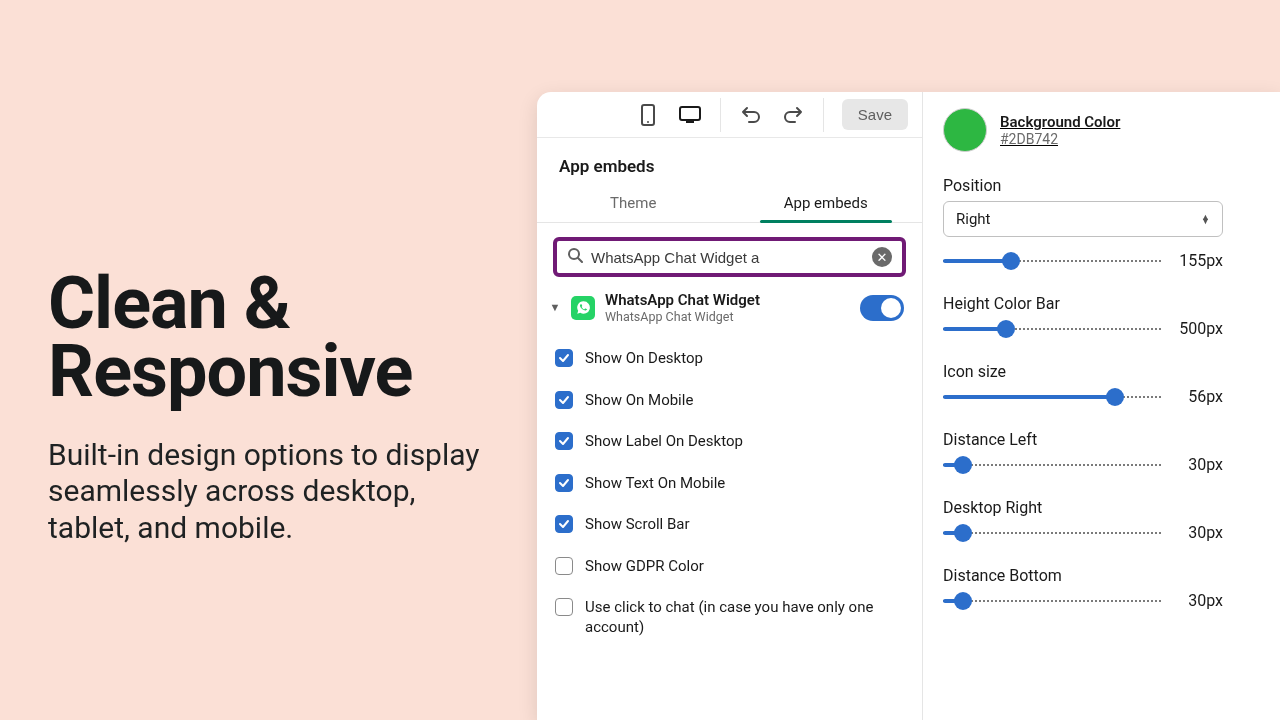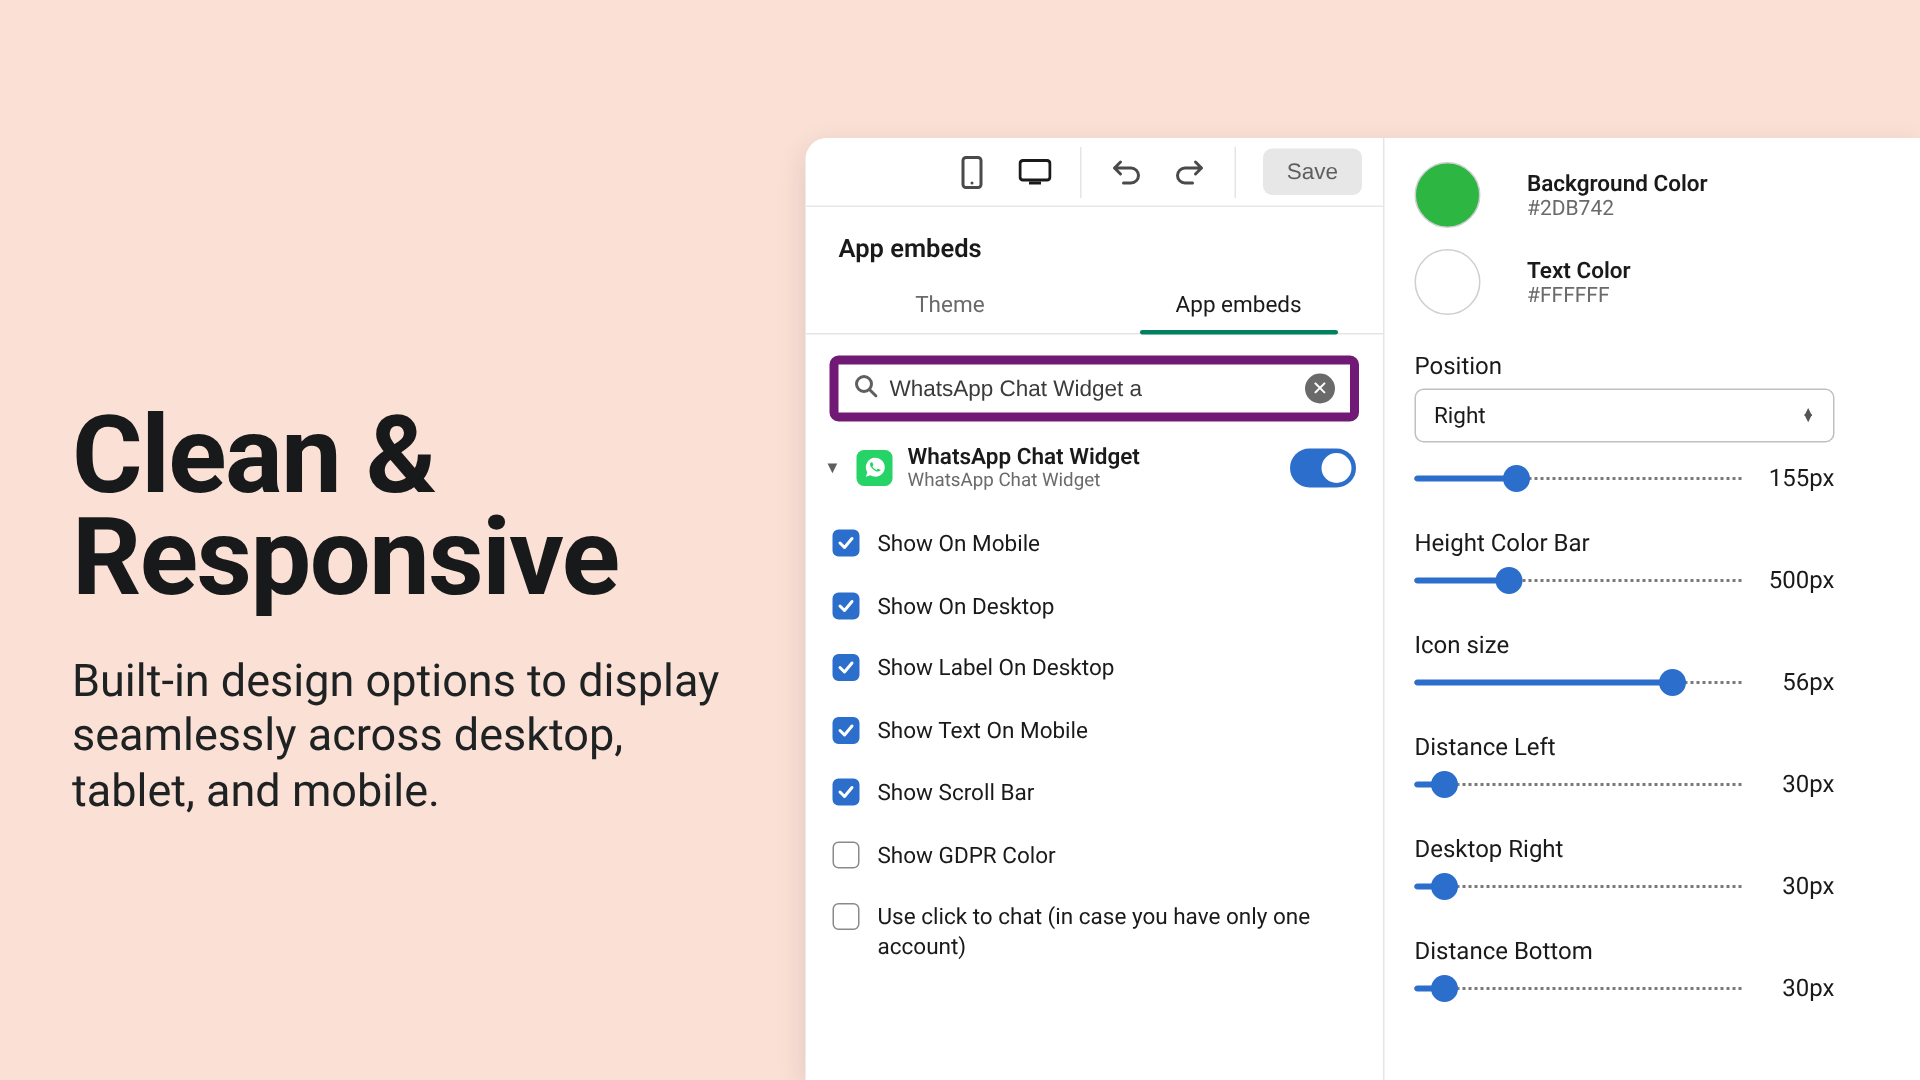--- a/index.html
+++ b/index.html
@@ -111,21 +111,21 @@
     height: 3px;
     background: #008060;
     border-radius: 2px;
   }
   .search-wrap {
     padding: 14px 16px 10px;
   }
   .search {
     display: flex;
     align-items: center;
-    border: 6px solid #701a75;
+    border: 4px solid #701a75;
     border-radius: 6px;
     padding: 6px 10px;
     gap: 8px;
   }
   .search input {
     flex: 1;
     border: none;
     outline: none;
     font-size: 15px;
     color: #3b3b3b;
@@ -183,22 +183,23 @@
   }
   .checkbox.checked svg { display: block; }
   .checkbox svg { display: none; }
   .check-label { font-size: 15px; color: #1a1a1a; line-height: 1.3; }
 
   .right-col {
     flex: 1;
     padding: 16px 0 0 20px;
   }
   .prop-row {
-    display: flex; align-items: center; gap: 31px;
+    display: flex; align-items: center; gap: 13px;
     margin-bottom: 14px;
+    text-decoration: underline;
   }
   .swatch {
     width: 44px; height: 44px; border-radius: 50%;
     border: 1px solid #cfcfcf;
     cursor: pointer;
   }
   .prop-meta .pl { font-size: 15px; font-weight: 600; color: #1a1a1a; }
   .prop-meta .pv { font-size: 14px; color: #6a6a6a; }
   .field-label {
     font-size: 16px; color: #1a1a1a; margin: 24px 0 6px;
@@ -319,29 +320,29 @@
       <div class="toggle"></div>
     </div>
 
     <div class="check-list" id="check-list">
         <div class="check-row">
           <div class="checkbox checked">
             <svg width="12" height="12" viewBox="0 0 12 12">
               <path d="M2 6 L5 9 L10 3" fill="none" stroke="#fff" stroke-width="2" stroke-linecap="round" stroke-linejoin="round"></path>
             </svg>
           </div>
-          <div class="check-label">Show On Mobile</div>
+          <div class="check-label">Show On Desktop</div>
         </div>
         <div class="check-row">
           <div class="checkbox checked">
             <svg width="12" height="12" viewBox="0 0 12 12">
               <path d="M2 6 L5 9 L10 3" fill="none" stroke="#fff" stroke-width="2" stroke-linecap="round" stroke-linejoin="round"></path>
             </svg>
           </div>
-          <div class="check-label">Show On Desktop</div>
+          <div class="check-label">Show On Mobile</div>
         </div>
         <div class="check-row">
           <div class="checkbox checked">
             <svg width="12" height="12" viewBox="0 0 12 12">
               <path d="M2 6 L5 9 L10 3" fill="none" stroke="#fff" stroke-width="2" stroke-linecap="round" stroke-linejoin="round"></path>
             </svg>
           </div>
           <div class="check-label">Show Label On Desktop</div>
         </div>
         <div class="check-row">
@@ -372,27 +373,20 @@
   </div>
 
   <div class="right-col">
     <div class="prop-row">
       <div class="swatch" style="background:#2DB742"></div>
       <div class="prop-meta">
         <div class="pl">Background Color</div>
         <div class="pv">#2DB742</div>
       </div>
     </div>
-    <div class="prop-row">
-      <div class="swatch" style="background:#FFFFFF"></div>
-      <div class="prop-meta">
-        <div class="pl">Text Color</div>
-        <div class="pv">#FFFFFF</div>
-      </div>
-    </div>
 
     <div class="field-label">Position</div>
     <div class="select">
       <span>Right</span>
       <span class="select-caret">
           <span>▲</span>
           <span>▼</span>
         </span>
     </div>
 

